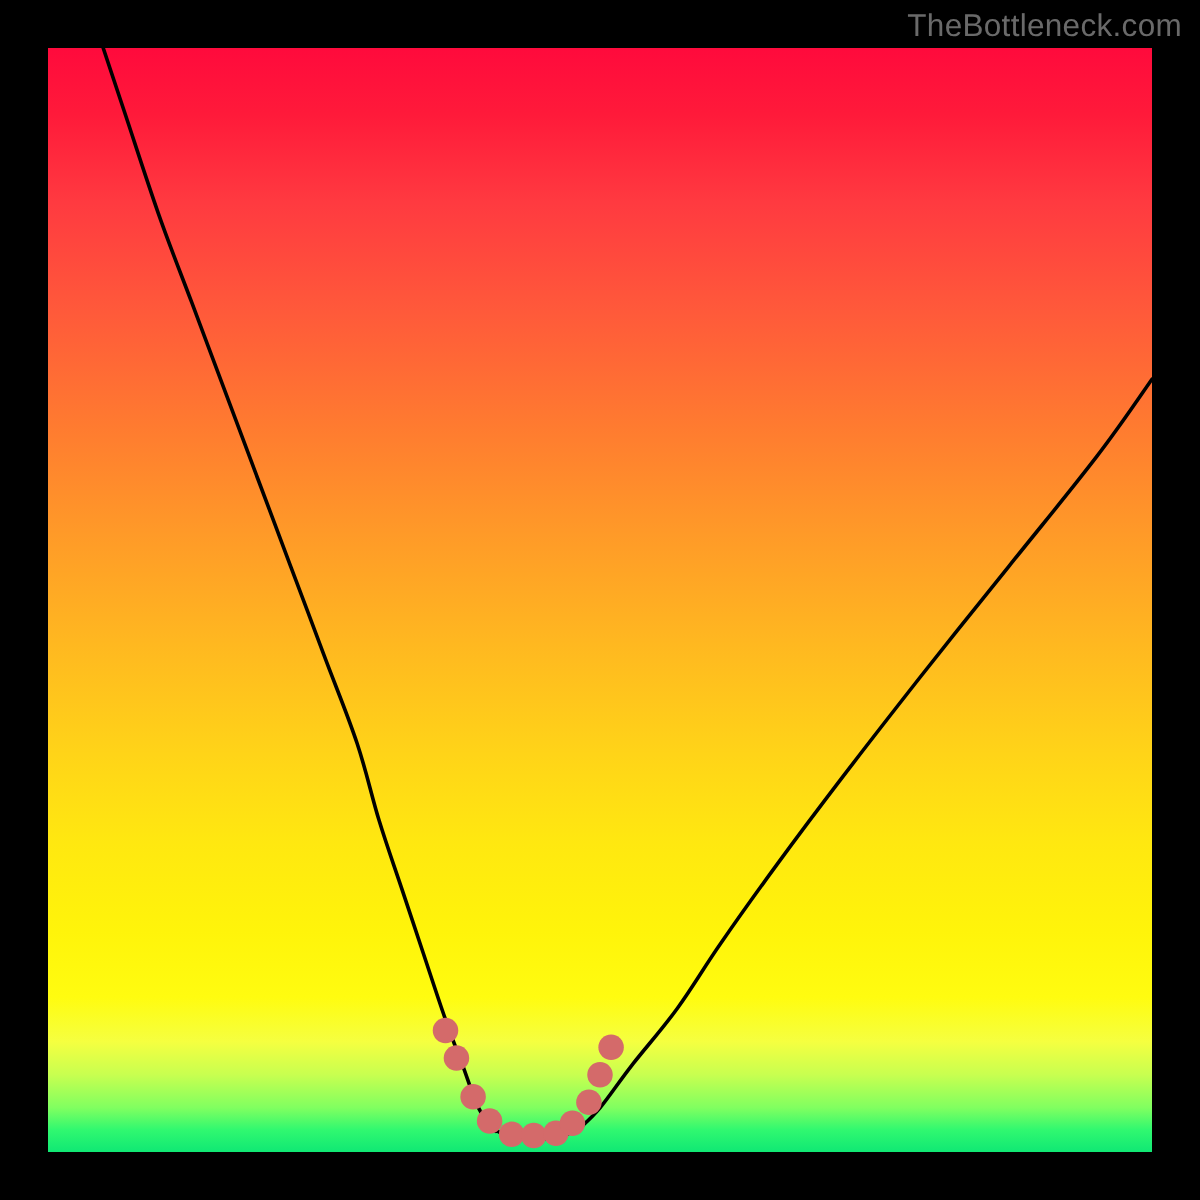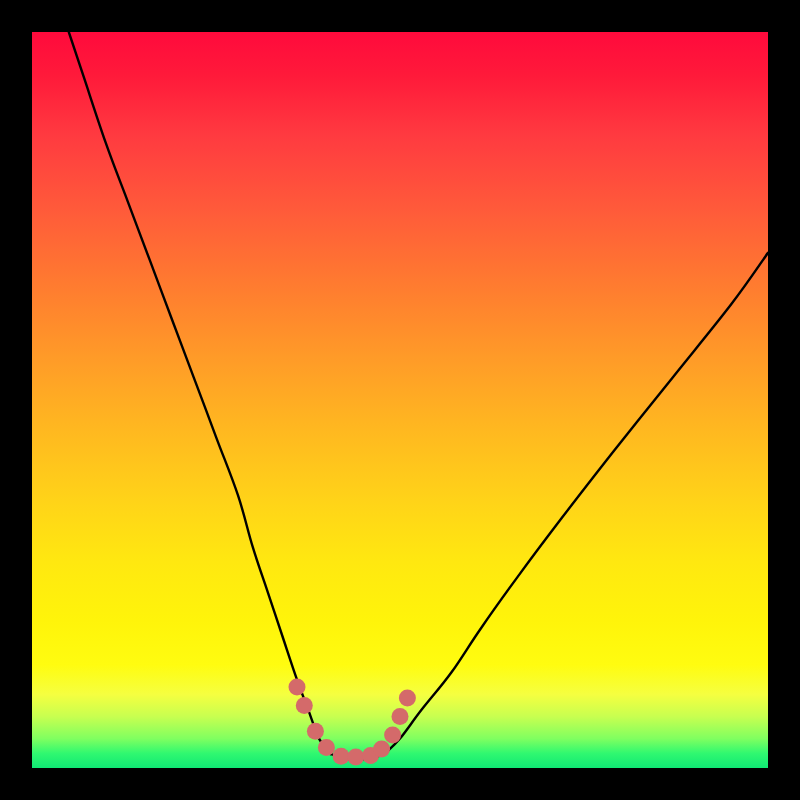--- a/index.html
+++ b/index.html
@@ -65,20 +65,21 @@
     font-weight: 400;
     letter-spacing: 0.2px;
     user-select: none;
   }
 </style>
 </head>
 <body>
 
 <div class="frame">
 
+  <div class="watermark">TheBottleneck.com</div>
 
   <div class="plot-area">
     <div class="gradient"></div>
 
     <svg class="curves" viewBox="0 0 736 736" preserveAspectRatio="none">
       <path id="curve-path" fill="none" stroke="#000000" stroke-width="2.4" stroke-linecap="round" stroke-linejoin="round" d="M 36.8 0.0 C 39.4 7.9, 44.9 24.3, 51.5 44.2 C 58.1 64.0, 65.7 87.9, 73.6 110.4 C 81.5 132.9, 87.7 148.1, 95.7 169.3 C 103.6 190.5, 109.8 207.0, 117.8 228.2 C 125.7 249.4, 131.9 265.8, 139.8 287.0 C 147.8 308.2, 154.0 324.7, 161.9 345.9 C 169.9 367.1, 176.1 383.6, 184.0 404.8 C 191.9 426.0, 199.5 443.8, 206.1 463.7 C 212.7 483.6, 215.5 498.0, 220.8 515.2 C 226.1 532.4, 230.2 543.5, 235.5 559.4 C 240.8 575.3, 244.9 587.6, 250.2 603.5 C 255.5 619.4, 260.3 634.4, 265.0 647.7 C 269.6 660.9, 272.0 666.5, 276.0 677.1 C 280.0 687.7, 283.1 698.6, 287.0 706.6 C 291.0 714.5, 296.1 718.6, 298.1 721.3 C 300.1 723.9, 296.1 720.4, 298.1 721.3 C 300.1 722.2, 304.5 725.4, 309.1 726.4 C 313.8 727.5, 318.5 727.2, 323.8 727.2 C 329.1 727.2, 333.3 727.5, 338.6 726.4 C 343.9 725.4, 350.6 722.2, 353.3 721.3 C 355.9 720.4, 350.6 723.9, 353.3 721.3 C 355.9 718.6, 361.4 714.5, 368.0 706.6 C 374.6 698.6, 380.8 689.0, 390.1 677.1 C 399.4 665.2, 408.9 654.9, 419.5 640.3 C 430.1 625.7, 437.0 613.4, 449.0 596.2 C 460.9 578.9, 471.2 564.5, 485.8 544.6 C 500.3 524.8, 512.7 508.3, 529.9 485.8 C 547.1 463.2, 561.6 444.7, 581.4 419.5 C 601.3 394.3, 619.1 372.4, 640.3 345.9 C 661.5 319.4, 682.0 294.8, 699.2 272.3 C 716.4 249.8, 729.4 230.1, 736.0 220.8"></path>
       <g id="dots-group">
           <circle cx="265.0" cy="655.0" r="8.5" fill="#d46a6a"></circle>
           <circle cx="272.3" cy="673.4" r="8.5" fill="#d46a6a"></circle>
           <circle cx="283.4" cy="699.2" r="8.5" fill="#d46a6a"></circle>

